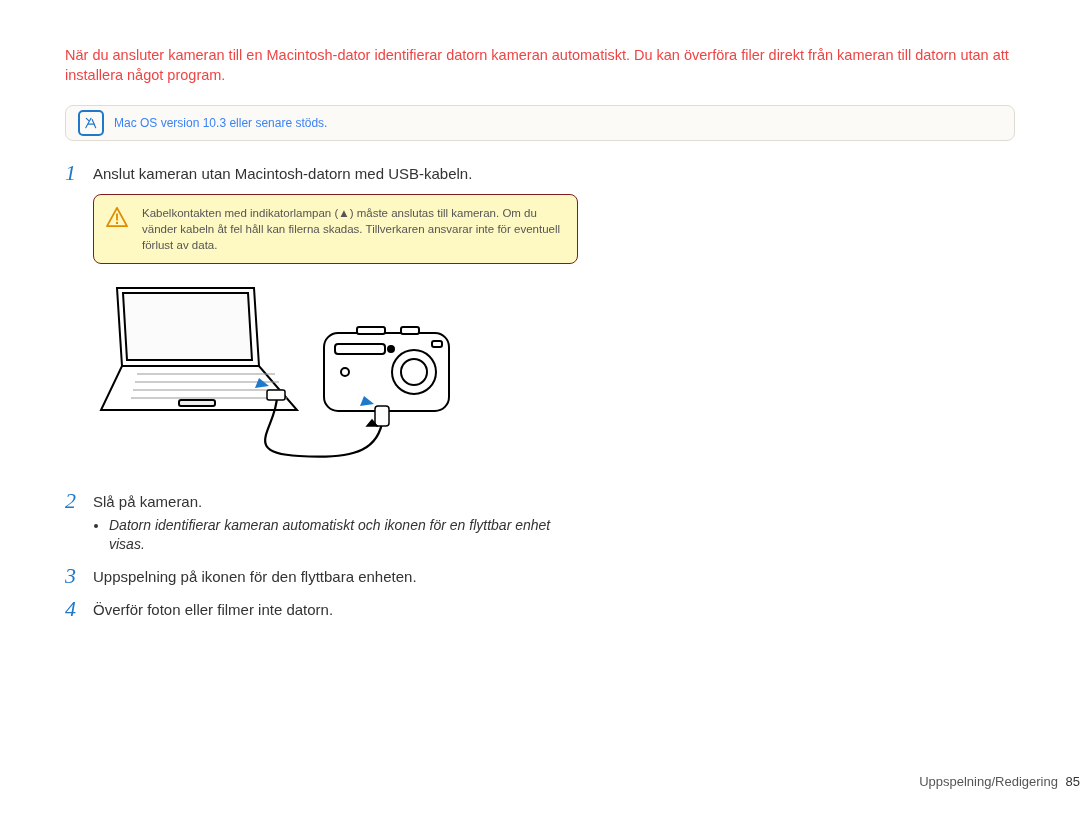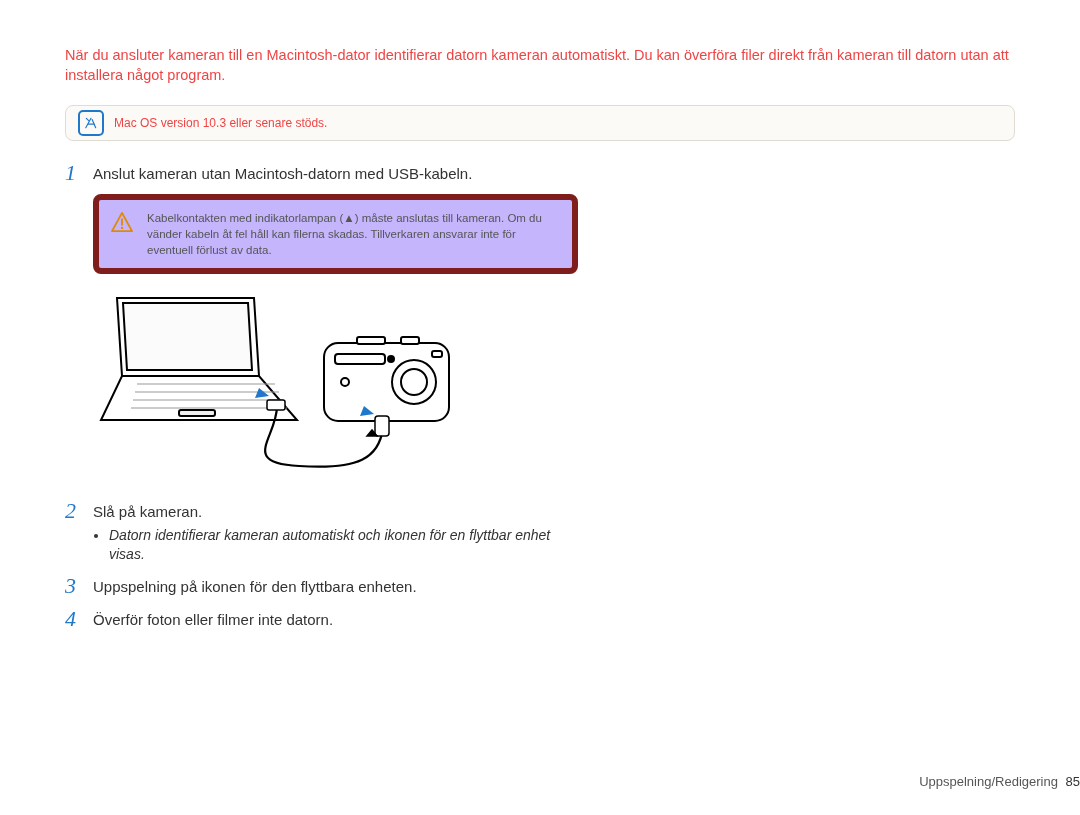--- a/index.html
+++ b/index.html
@@ -36,21 +36,21 @@
     color: #ef4444;
     margin-bottom: 20px;
   }
   .note-box {
     border: 1px solid #e0dbd3;
     border-radius: 8px;
     background: #fbfaf7;
     padding: 10px 16px 10px 48px;
     position: relative;
     font-size: 12px;
-    color: #ef4444;
+    color: #3b82f6;
     margin-bottom: 22px;
   }
   .note-icon {
     position: absolute;
     left: 12px;
     top: 50%;
     transform: translateY(-50%);
     width: 22px;
     height: 22px;
     border: 2px solid #1f78ca;
@@ -80,23 +80,23 @@
     font-weight: 400;
   }
   .step-text {
     font-size: 15px;
     line-height: 21px;
     color: #333;
   }
   .warning-box {
     margin-top: 10px;
     margin-left: 0;
-    border: 6px solid #7f1d1d;
+    border: 1px solid #7f1d1d;
     border-radius: 8px;
-    background: #c4b5fd;
+    background: #fef9c3;
     padding: 10px 16px 10px 48px;
     position: relative;
     font-size: 11.5px;
     line-height: 16px;
     color: #555;
   }
   .warning-icon {
     position: absolute;
     left: 12px;
     top: 12px;

